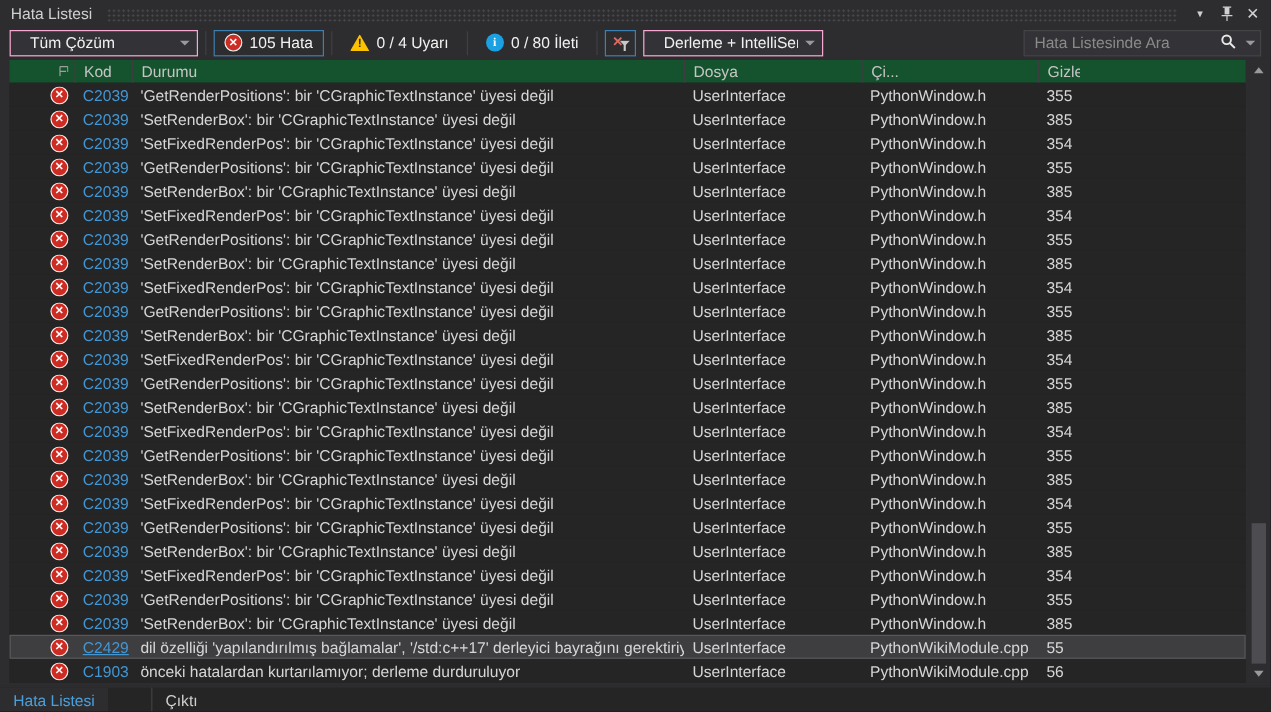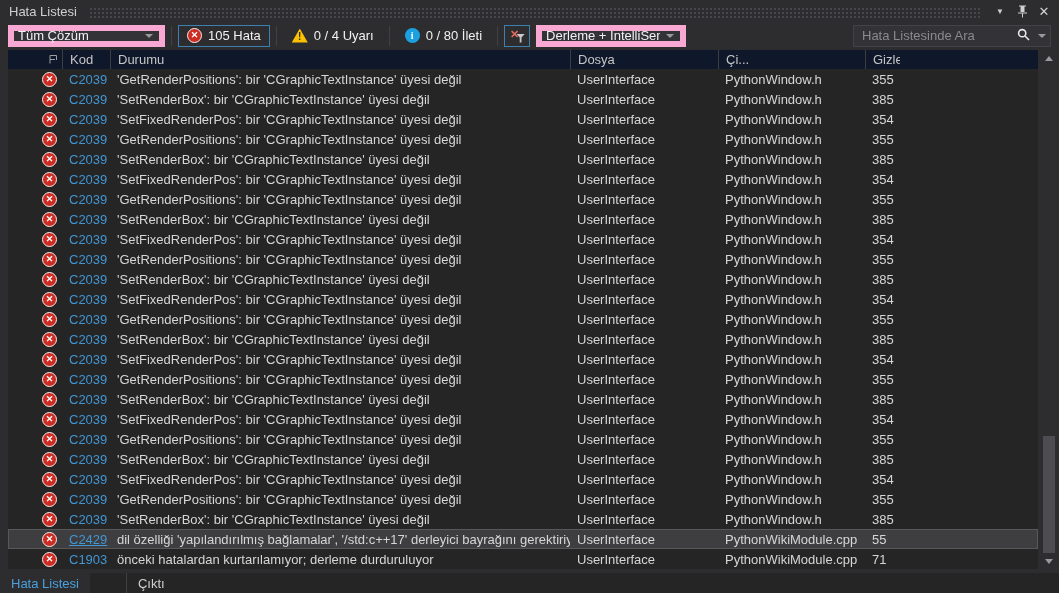--- a/index.html
+++ b/index.html
@@ -18,22 +18,22 @@
     background-image:radial-gradient(circle, #47474b 1px, transparent 1.1px);
     background-size:4px 4px; }
   .win-controls { display:flex; align-items:center; gap:4px; }
   .win-btn { width:18px; height:16px; display:flex; align-items:center; justify-content:center;
     color:#d0d0d0; cursor:default; }
   .win-btn.small { font-size:8px; }
   .win-btn.close { font-size:13px; }
   
   .toolbar { position:absolute; top:22px; left:0; right:0; height:27px;
     display:flex; align-items:center; padding:0 8px; background:#2d2d30; }
-  .combo { height:22px; background:#333337; border:6px solid #f9a8d4;
-    display:flex; align-items:center; padding:0 6px 0 4px; color:#f1f1f1; }
+  .combo { height:22px; background:#333337; border:1px solid #f9a8d4;
+    display:flex; align-items:center; padding:0 6px 0 16px; color:#f1f1f1; }
   .combo .combo-label { flex:1; white-space:nowrap; overflow:hidden; }
   .caret { width:0; height:0; border-left:4px solid transparent; border-right:4px solid transparent;
     border-top:4px solid #999a9e; margin-left:6px; flex:none; }
   .combo.scope { width:157px; }
   .combo.source { width:150px; margin-left:6px; }
   .tb-sep { width:1px; height:20px; background:#3f3f46; margin:0 6px; flex:none; }
   .tb-btn { height:22px; display:flex; align-items:center; gap:6px; padding:0 8px;
     border:1px solid transparent; color:#f1f1f1; white-space:nowrap; }
   .tb-btn.toggled { border-color:#3c7fb1; }
   .ico-error { width:15px; height:15px; border-radius:50%; background:#ce2b23;
@@ -54,21 +54,21 @@
   .searchbox { margin-left:auto; width:198px; height:22px; background:#333337;
     border:1px solid #434346; display:flex; align-items:center; padding:0 4px 0 8px; }
   .searchbox input { flex:1; min-width:0; background:transparent; border:none; outline:none;
     color:#a3a3a3; font-family:"Liberation Sans", sans-serif; font-size:13px; }
   .searchbox input::placeholder { color:#8a8a8a; opacity:1; }
   .search-glyph { flex:none; margin:0 2px; }
   
   .grid { position:absolute; left:8px; top:50px; width:1030px; }
   .hdr, .row { display:grid;
     grid-template-columns:54px 48px 460px 148px 147px 35px 1fr; align-items:center; }
-  .hdr { height:19px; background:#0f172a; color:#c5c5c5; }
+  .hdr { height:19px; background:#14532d; color:#c5c5c5; }
   .hdr .hcell { height:100%; display:flex; align-items:center; padding:0 4px 0 7px;
     border-left:1px solid #3e3e42; overflow:hidden; white-space:nowrap; }
   .hdr .hcell.first { border-left:none; justify-content:flex-end; padding-right:5px; }
   .rows { background:#252526; }
   .row { height:20px; background:#252526; color:#d6d6d6; cursor:default; }
   .row .cell { padding:0 4px 0 7px; overflow:hidden; white-space:nowrap; }
   .row .cell.c0 { display:flex; justify-content:flex-end; padding-right:5px; }
   .code-link { color:#4296d2; }
   .code-link.u { text-decoration:underline; }
   .row.selected { background:#3e3e40; outline:1px solid #58585a; outline-offset:-1px; }
@@ -438,21 +438,21 @@
           <div class="cell"></div>
         </div>
         <div class="row">
           <div class="cell c0">
             <span class="ico-error">✕</span>
           </div>
           <div class="cell"><span class="code-link">C1903</span></div>
           <div class="cell">önceki hatalardan kurtarılamıyor; derleme durduruluyor</div>
           <div class="cell">UserInterface</div>
           <div class="cell">PythonWikiModule.cpp</div>
-          <div class="cell">71</div>
+          <div class="cell">56</div>
           <div class="cell"></div>
         </div>
       </div>
   </div>
 
   <div class="scrollbar">
     <div class="sb-arrow sb-up">
         <span class="tri-up"></span>
       </div>
     <div class="sb-thumb"></div>

